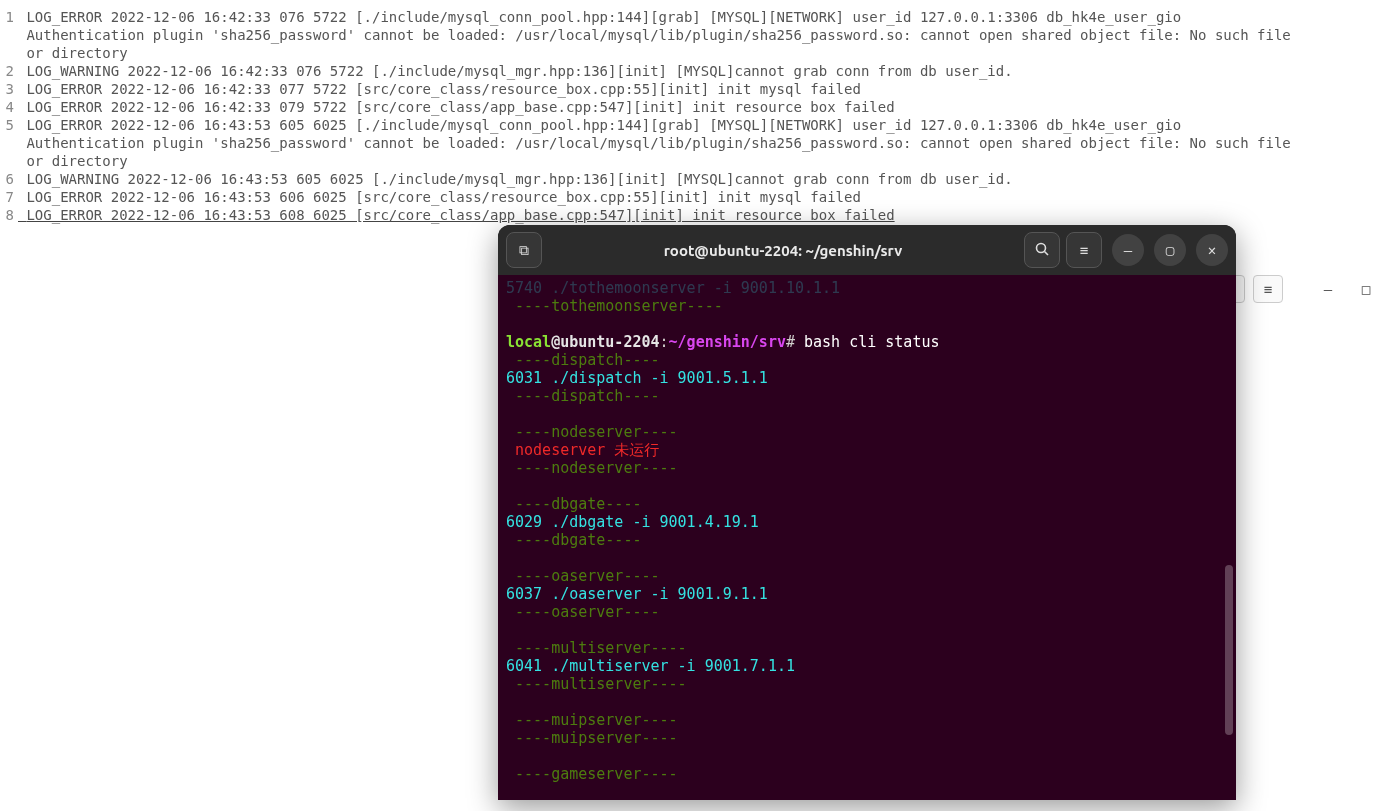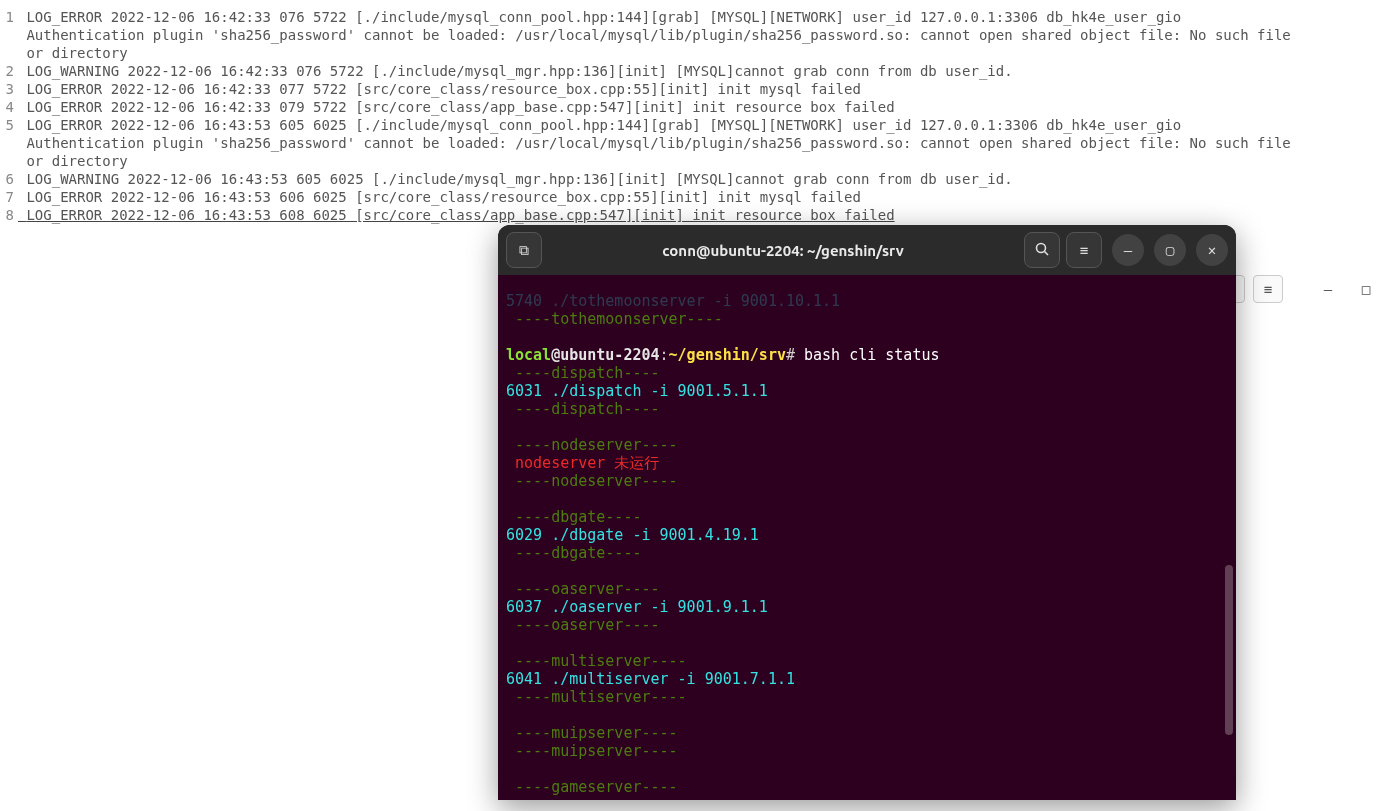--- a/index.html
+++ b/index.html
@@ -91,30 +91,30 @@
     color: #eaeaea;
     font-family: "Ubuntu", "DejaVu Sans", sans-serif;
     font-size: 15px;
     font-weight: 600;
   }
   .term-body {
     position: relative;
     height: calc(100% - 50px);
     background: #2c001e;
     color: #d0cfcc;
-    padding: 17px 8px 4px 8px;
+    padding: 4px 8px 4px 8px;
     font-size: 15px;
     line-height: 18px;
     overflow: hidden;
   }
   .term-body .line { white-space: pre; }
   .prompt-user { color: #8ae234; font-weight: bold;}
   .prompt-host { color: #e5e5e5; font-weight: bold;}
   .prompt-colon { color: #d0cfcc; }
-  .prompt-path { color: #fde047; font-weight: bold;}
+  .prompt-path { color: #d946ef; font-weight: bold;}
   .prompt-sym { color: #d0cfcc; }
   .cmd { color: #ffffff; }
   .sep { color: #4d7c0f; }
   .running { color: #34e2e2; }
   .notrun { color: #ef2929; font-weight: normal;}
   .scroll-thumb {
     position: absolute;
     right: 3px;
     top: 290px;
     width: 8px;
@@ -142,21 +142,21 @@
   <div class="tb-btn" style="border:none;background:none">
       <span>□</span>
     </div>
 </div>
 
 <div class="terminal-window">
   <div class="titlebar">
     <div class="t-btn bordered">
         <span>⧉</span>
       </div>
-    <div class="title-text">conn@ubuntu-2204: ~/genshin/srv</div>
+    <div class="title-text">root@ubuntu-2204: ~/genshin/srv</div>
     <div class="t-btn bordered">
         <span>
       <svg width="16" height="16" viewBox="0 0 16 16" fill="none" stroke="#ddd" stroke-width="1.6">
             <circle cx="7" cy="7" r="4.5"></circle>
             <line x1="10.5" y1="10.5" x2="14" y2="14"></line>
           </svg>
     </span>
       </div>
     <div class="t-btn bordered">
         <span>≡</span>

